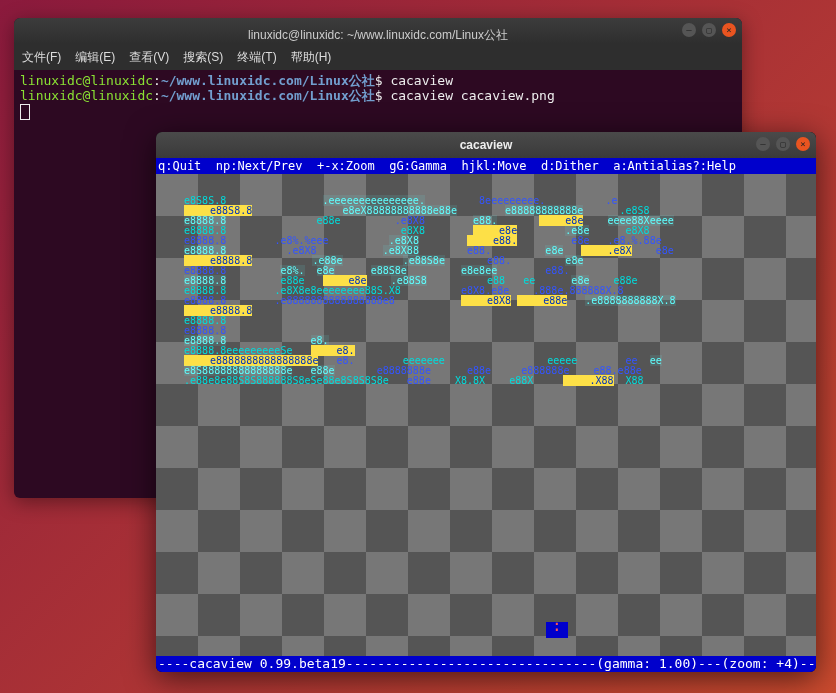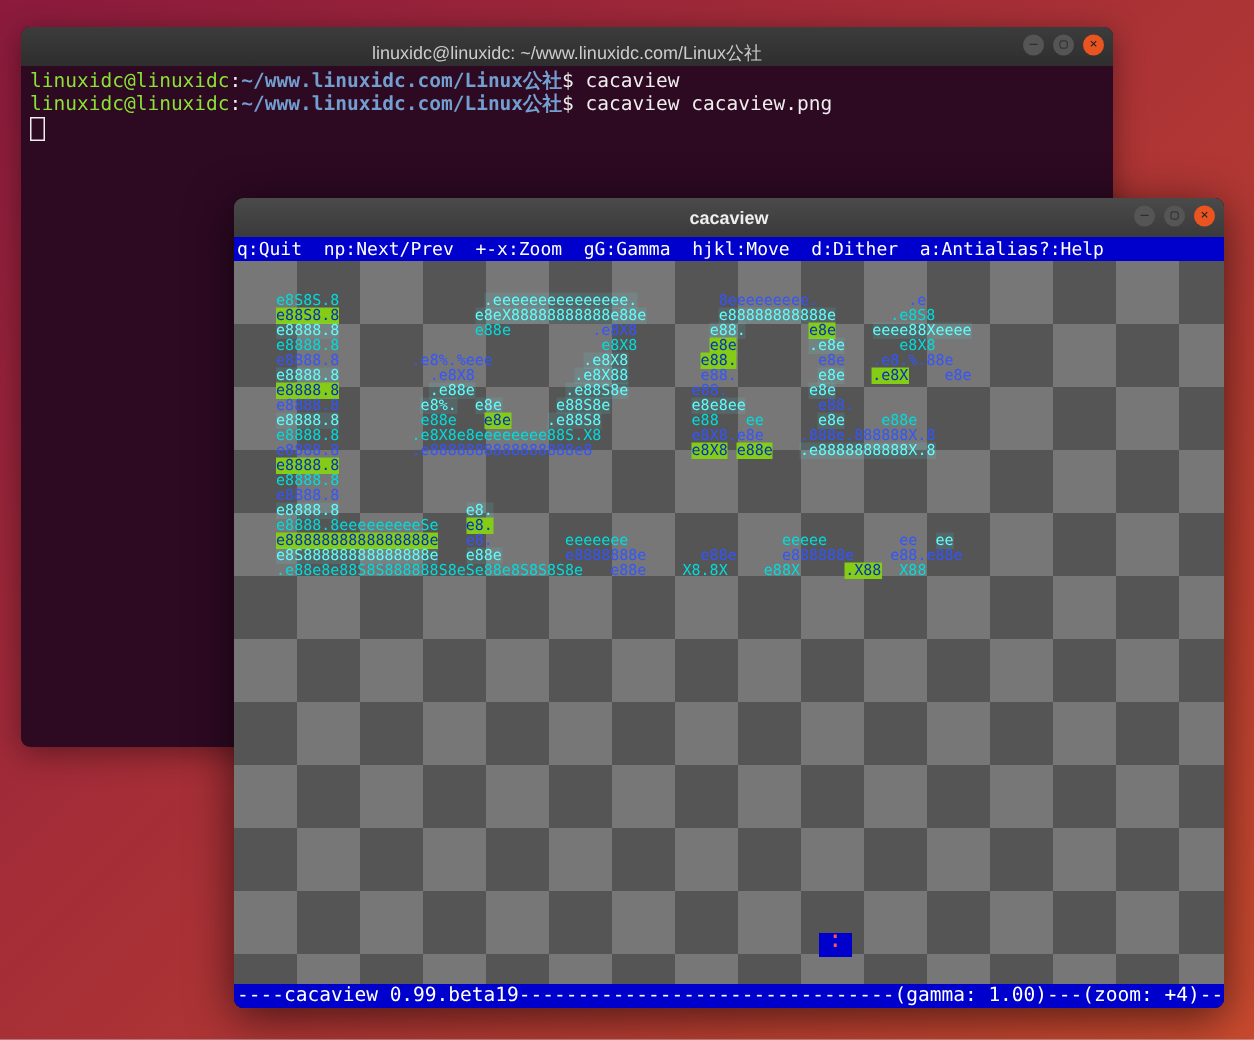--- a/index.html
+++ b/index.html
@@ -153,21 +153,21 @@
     font-size: 10px;
     line-height: 10px;
     letter-spacing: 0px;
     white-space: pre;
     font-family: "DejaVu Sans Mono", monospace;
   }
   .ascii span { display: block; }
   .c1 { color: #5FFFFF; background: rgba(95,255,255,0.1); }
   .c2 { color: #00DDDD; }
   .c3 { color: #3355FF; }
-  .hl { background: #84cc16; color: #0033BB; }
+  .hl { background: #fde047; color: #0033BB; padding-left: 26px; }
   .sel-bar {
     position: absolute;
     background: #0000CC;
     height: 16px;
     bottom: 18px;
     left: 390px;
     width: 22px;
   }
   .sel-dot { color: #F55; font-size: 16px; line-height: 8px; padding-left: 6px;}
 
@@ -187,20 +187,28 @@
 
 <div class="term-window">
   <div class="term-titlebar">
     <span class="term-title">linuxidc@linuxidc: ~/www.linuxidc.com/Linux公社</span>
     <div class="term-ctrls">
       <div class="term-ctrl">–</div>
       <div class="term-ctrl">▢</div>
       <div class="term-ctrl close">×</div>
     </div>
   </div>
+  <div class="term-menubar">
+    <span class="term-menu">文件(F)</span>
+    <span class="term-menu">编辑(E)</span>
+    <span class="term-menu">查看(V)</span>
+    <span class="term-menu">搜索(S)</span>
+    <span class="term-menu">终端(T)</span>
+    <span class="term-menu">帮助(H)</span>
+  </div>
   <div class="term-body"><span class="t-user">linuxidc@linuxidc</span><span class="t-white">:</span><span class="t-path">~/www.linuxidc.com/Linux公社</span><span class="t-white">$</span> <span class="t-white">cacaview</span>
 <span class="t-user">linuxidc@linuxidc</span><span class="t-white">:</span><span class="t-path">~/www.linuxidc.com/Linux公社</span><span class="t-white">$</span> <span class="t-white">cacaview cacaview.png</span>
 <span class="cursor"></span></div>
 </div>
 
 <div class="cv-window">
   <div class="cv-titlebar">
     <span class="cv-title">cacaview</span>
     <div class="cv-ctrls">
       <div class="term-ctrl">–</div>

